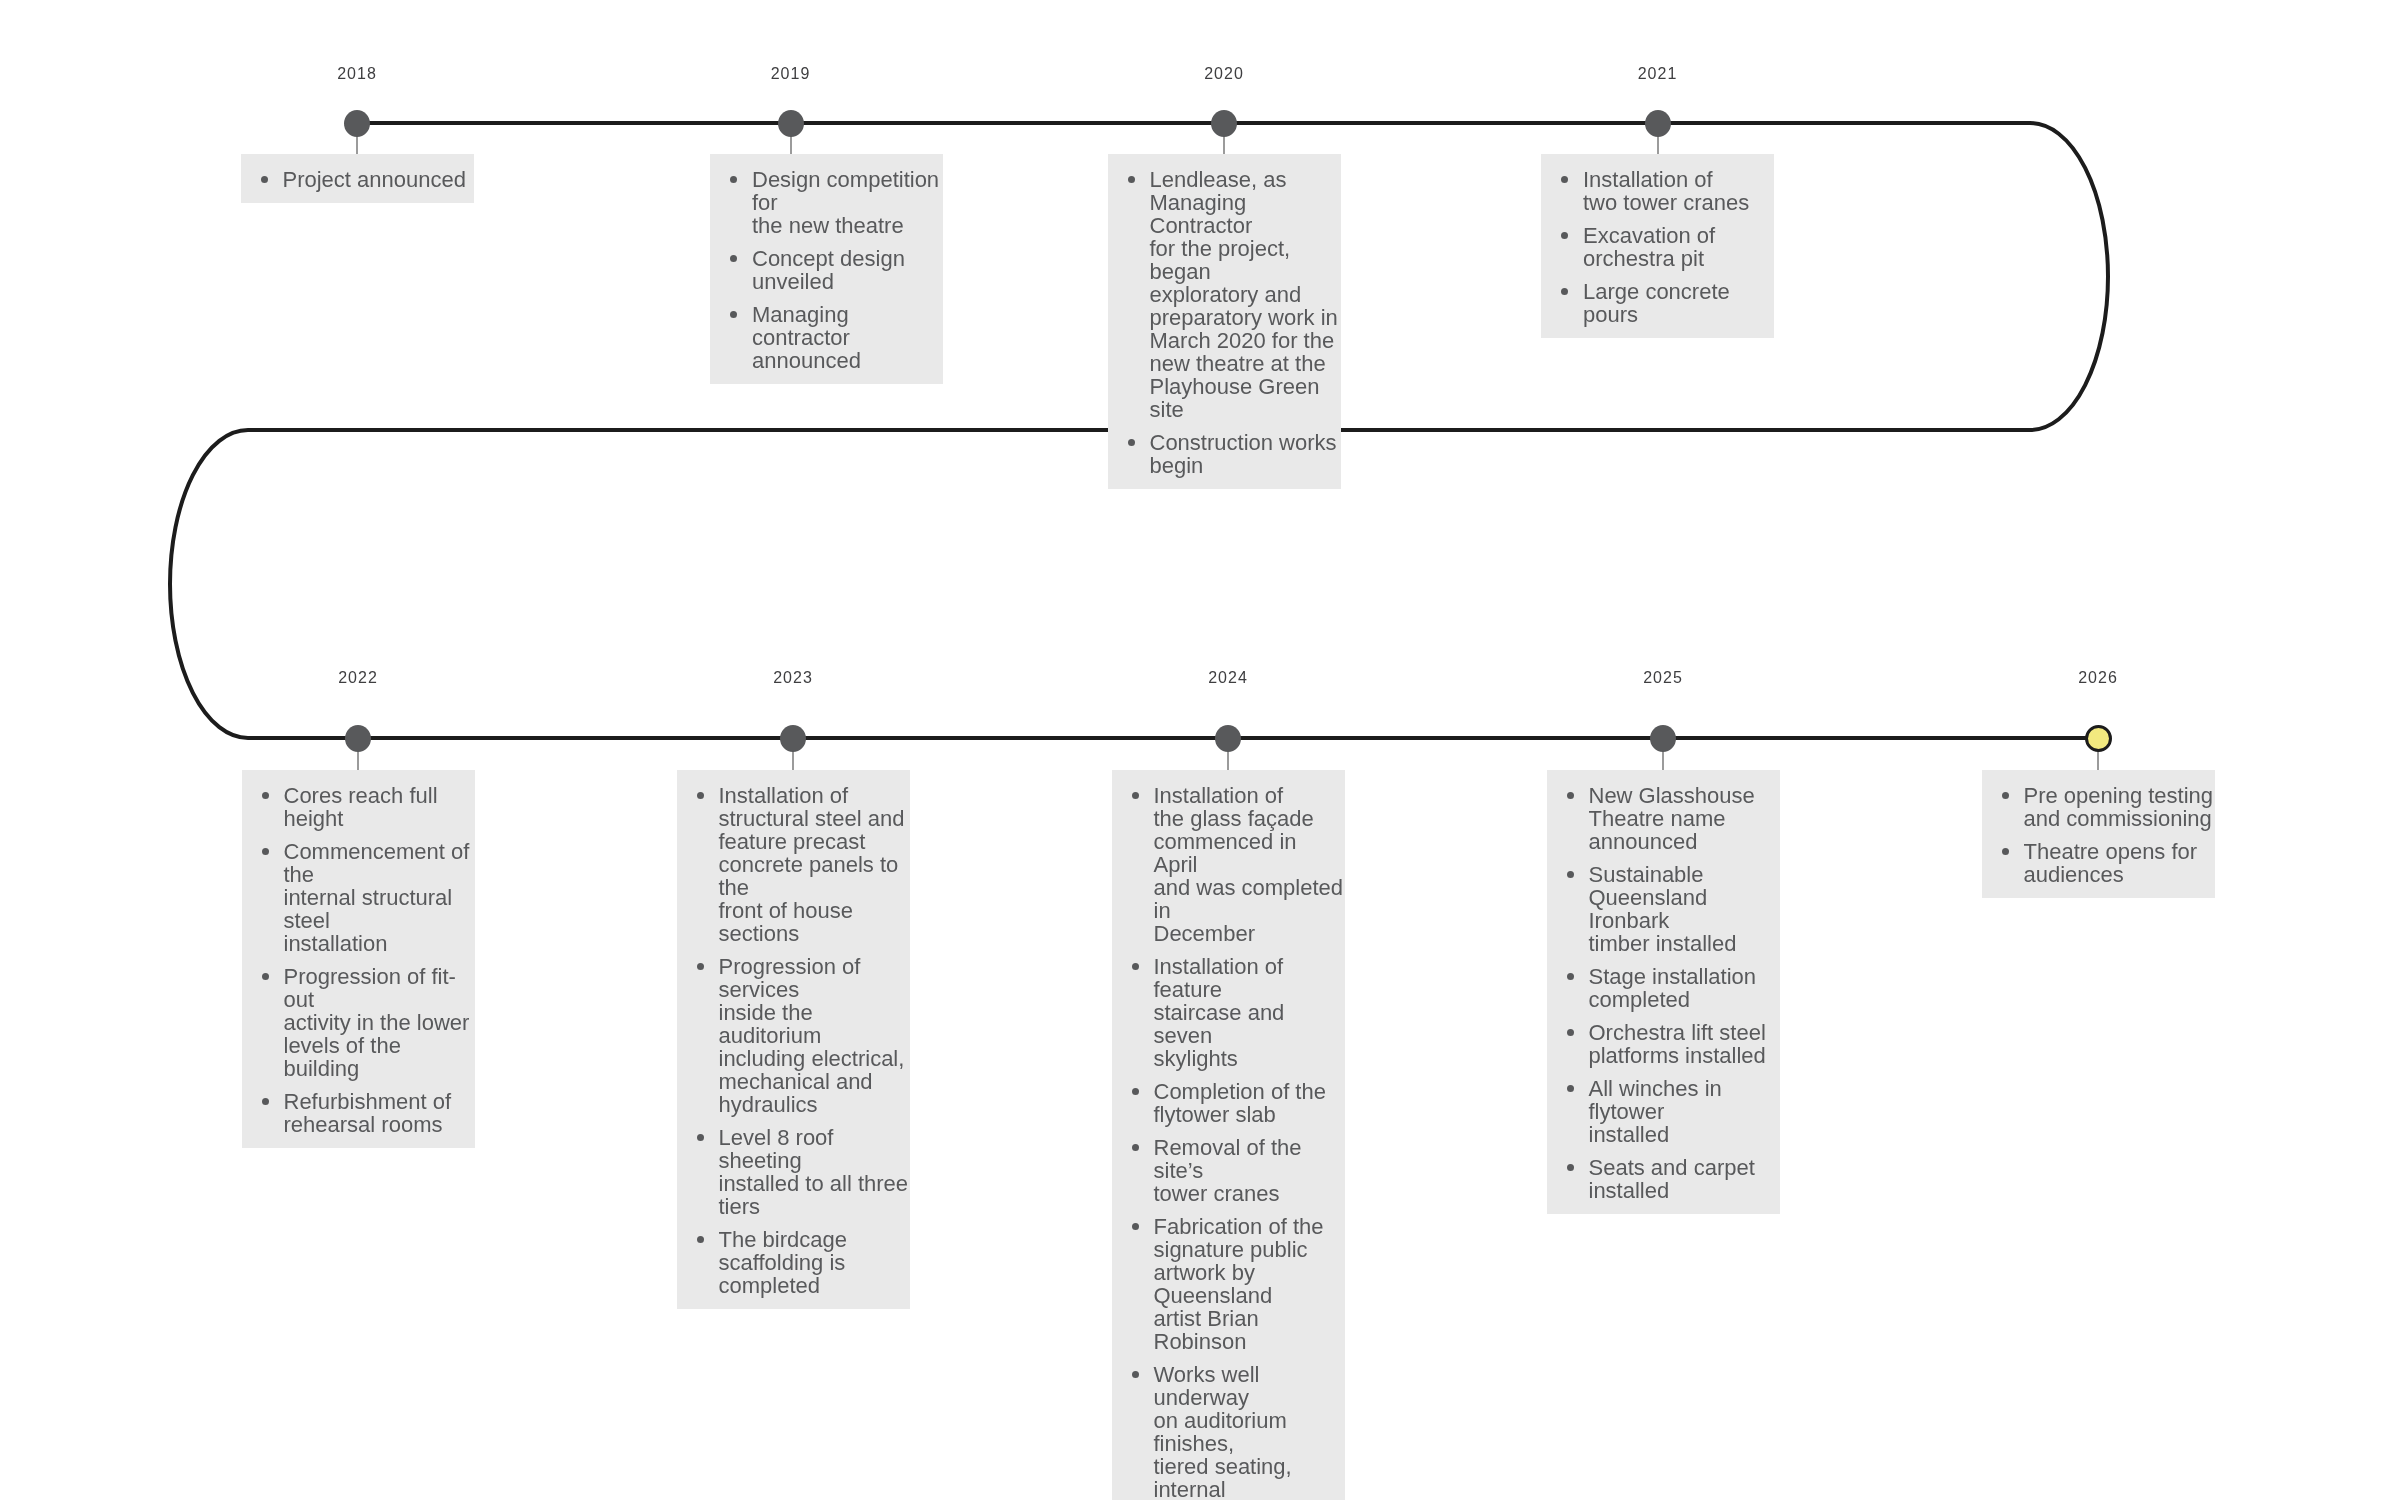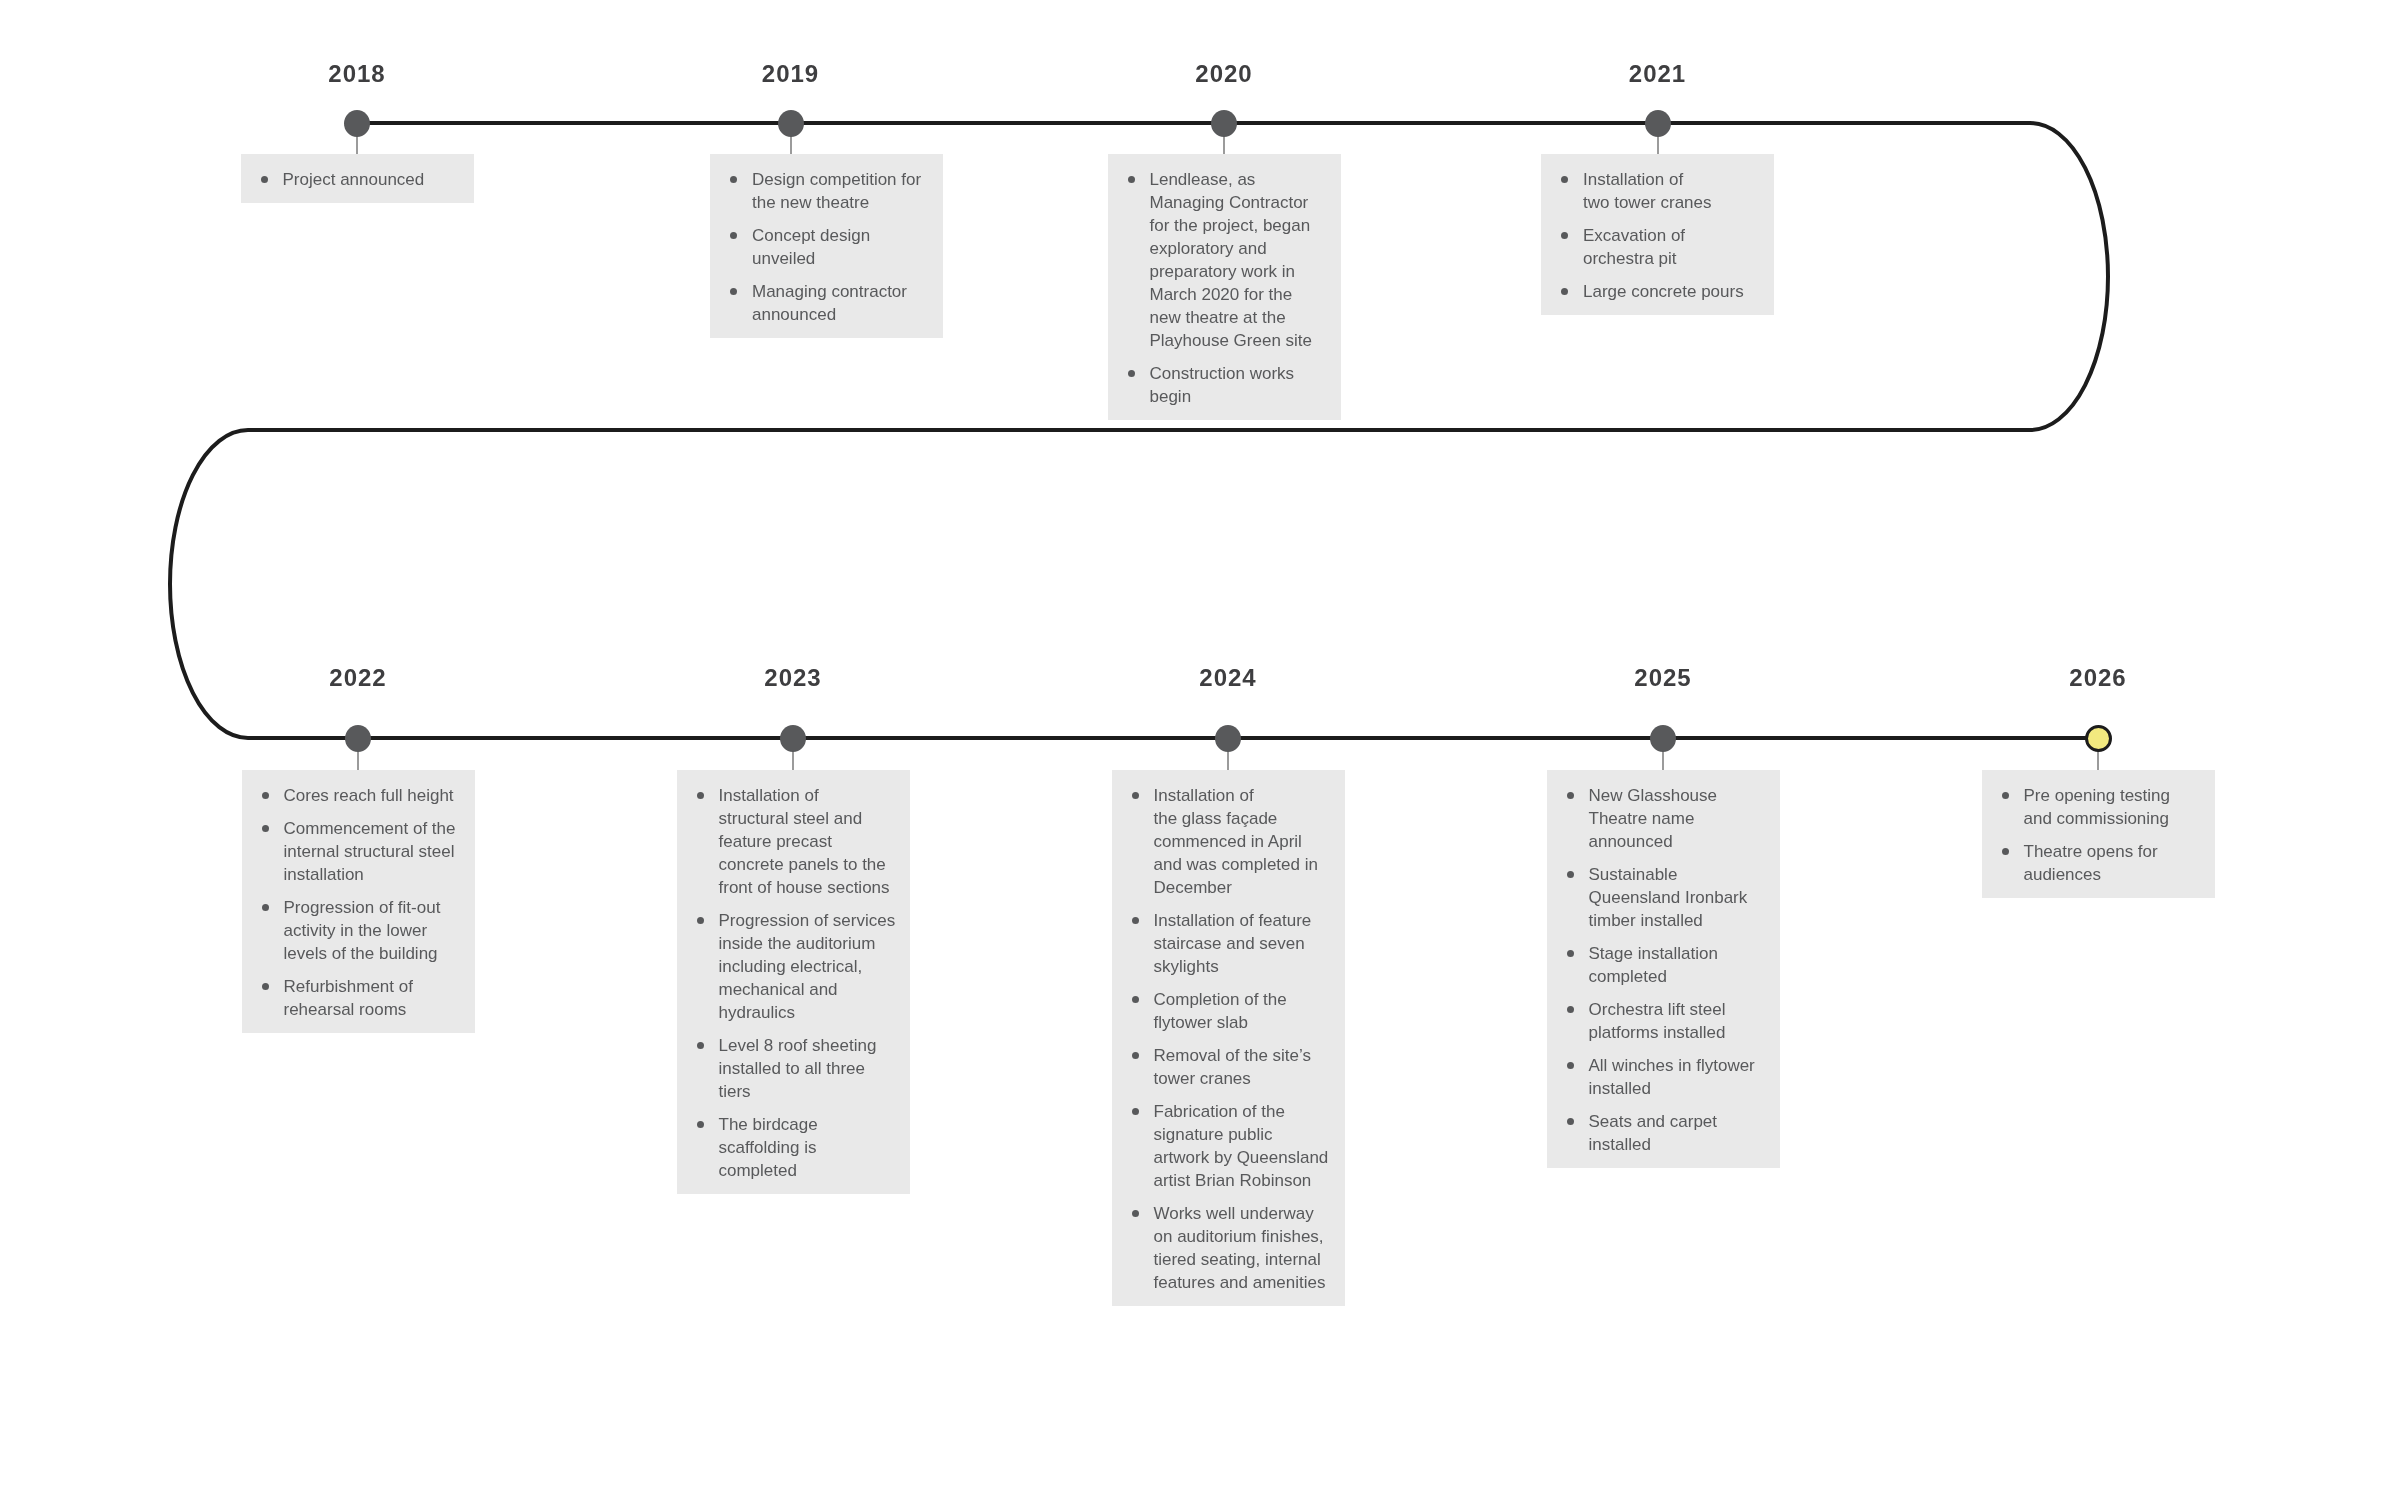--- a/index.html
+++ b/index.html
@@ -19,21 +19,21 @@
     position:relative;
     width:2384px;height:1500px;
     background:var(--page-bg);
     overflow:hidden;
   }
   .track{position:absolute;left:0;top:0;z-index:1;}
   .year-group{position:absolute;width:0;height:0;z-index:2;}
   .year-label{
     position:absolute;left:-100px;width:200px;
     text-align:center;
-    font-size:24px;line-height:26px;font-weight:700;
+    font-size:16px;line-height:26px;font-weight:400;
     letter-spacing:1px;
     color:var(--year-text);
   }
   .dot{
     position:absolute;left:-13px;top:-13.5px;
     width:26px;height:27px;border-radius:50%;
     background:var(--dot);
   }
   .dot.highlight{
     width:27px;height:27px;left:-13.5px;
@@ -46,21 +46,21 @@
   }
   .card{
     position:absolute;left:-116.5px;width:233px;
     background:var(--card-bg);
     padding:14px 0 12px 0;
   }
   .milestones{list-style:none;}
   .milestones li{
     position:relative;
     padding-left:42px;
-    font-size:17px;line-height:23px;
+    font-size:22px;line-height:23px;
     color:var(--text);
   }
   .milestones li + li{margin-top:10px;}
   .bullet{
     position:absolute;left:20px;top:8px;
     width:7px;height:7px;border-radius:50%;
     background:var(--text);
   }
   .milestone-text{white-space:pre-line;}
 </style>

